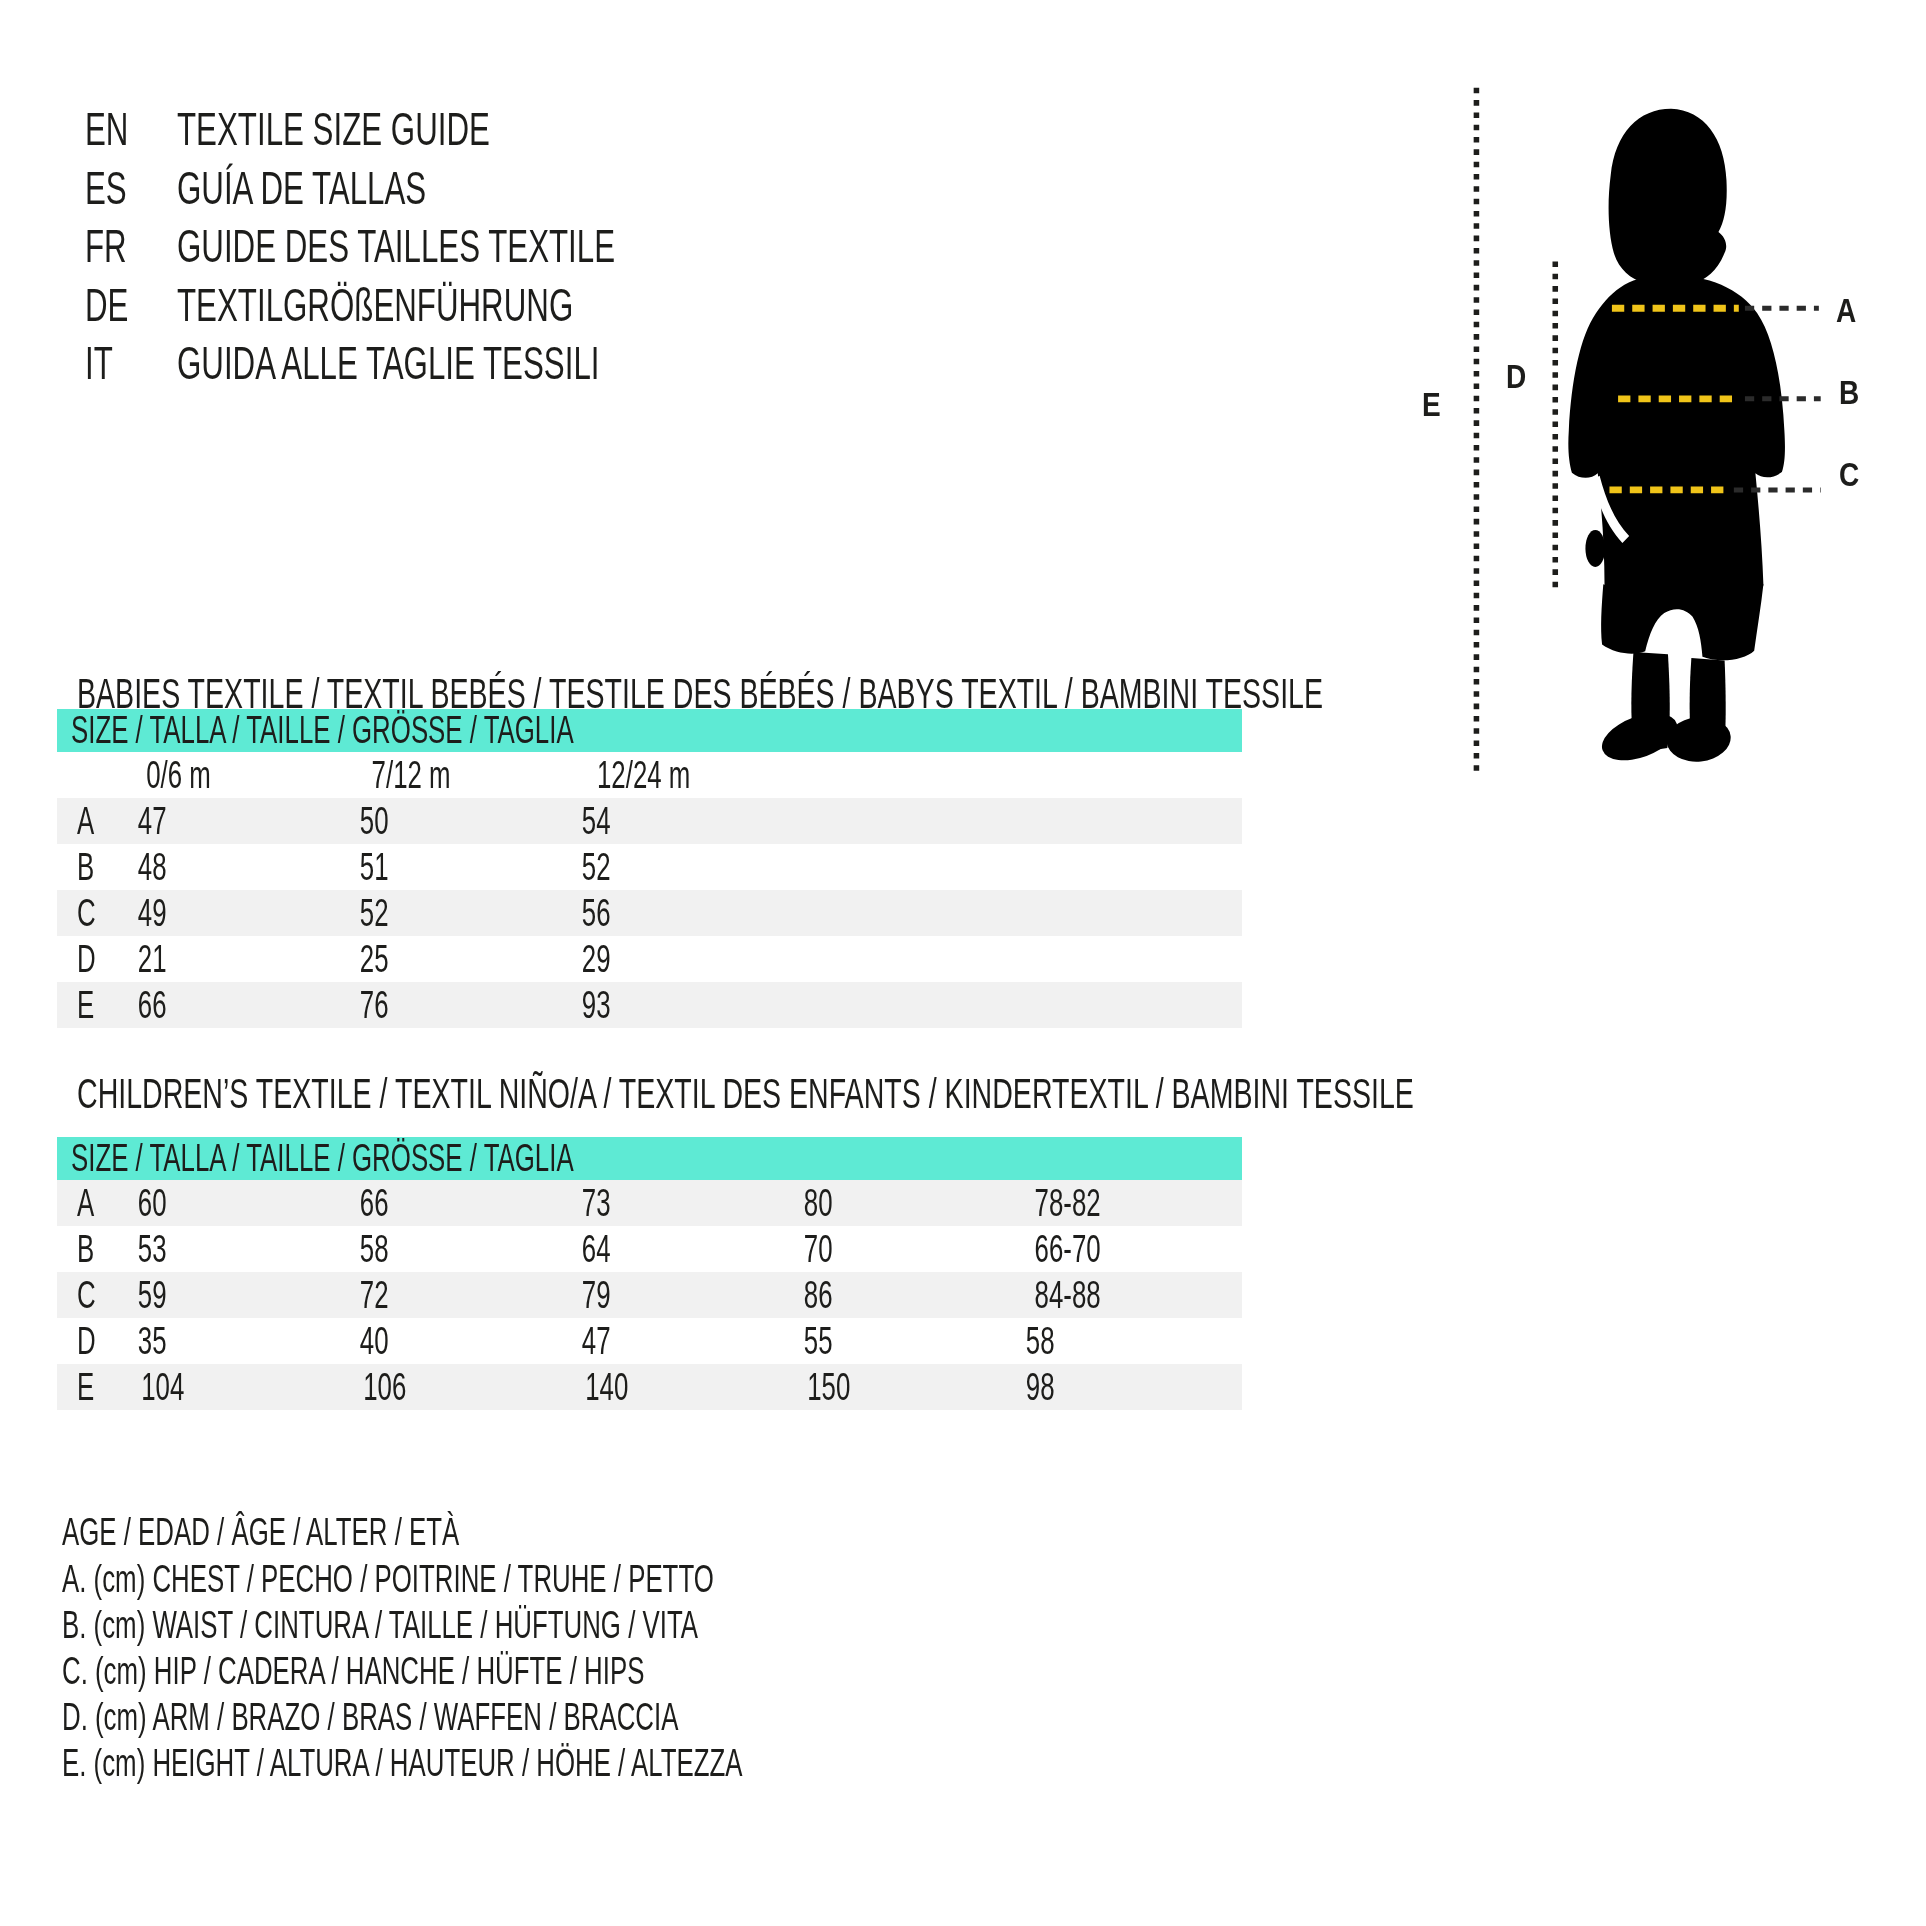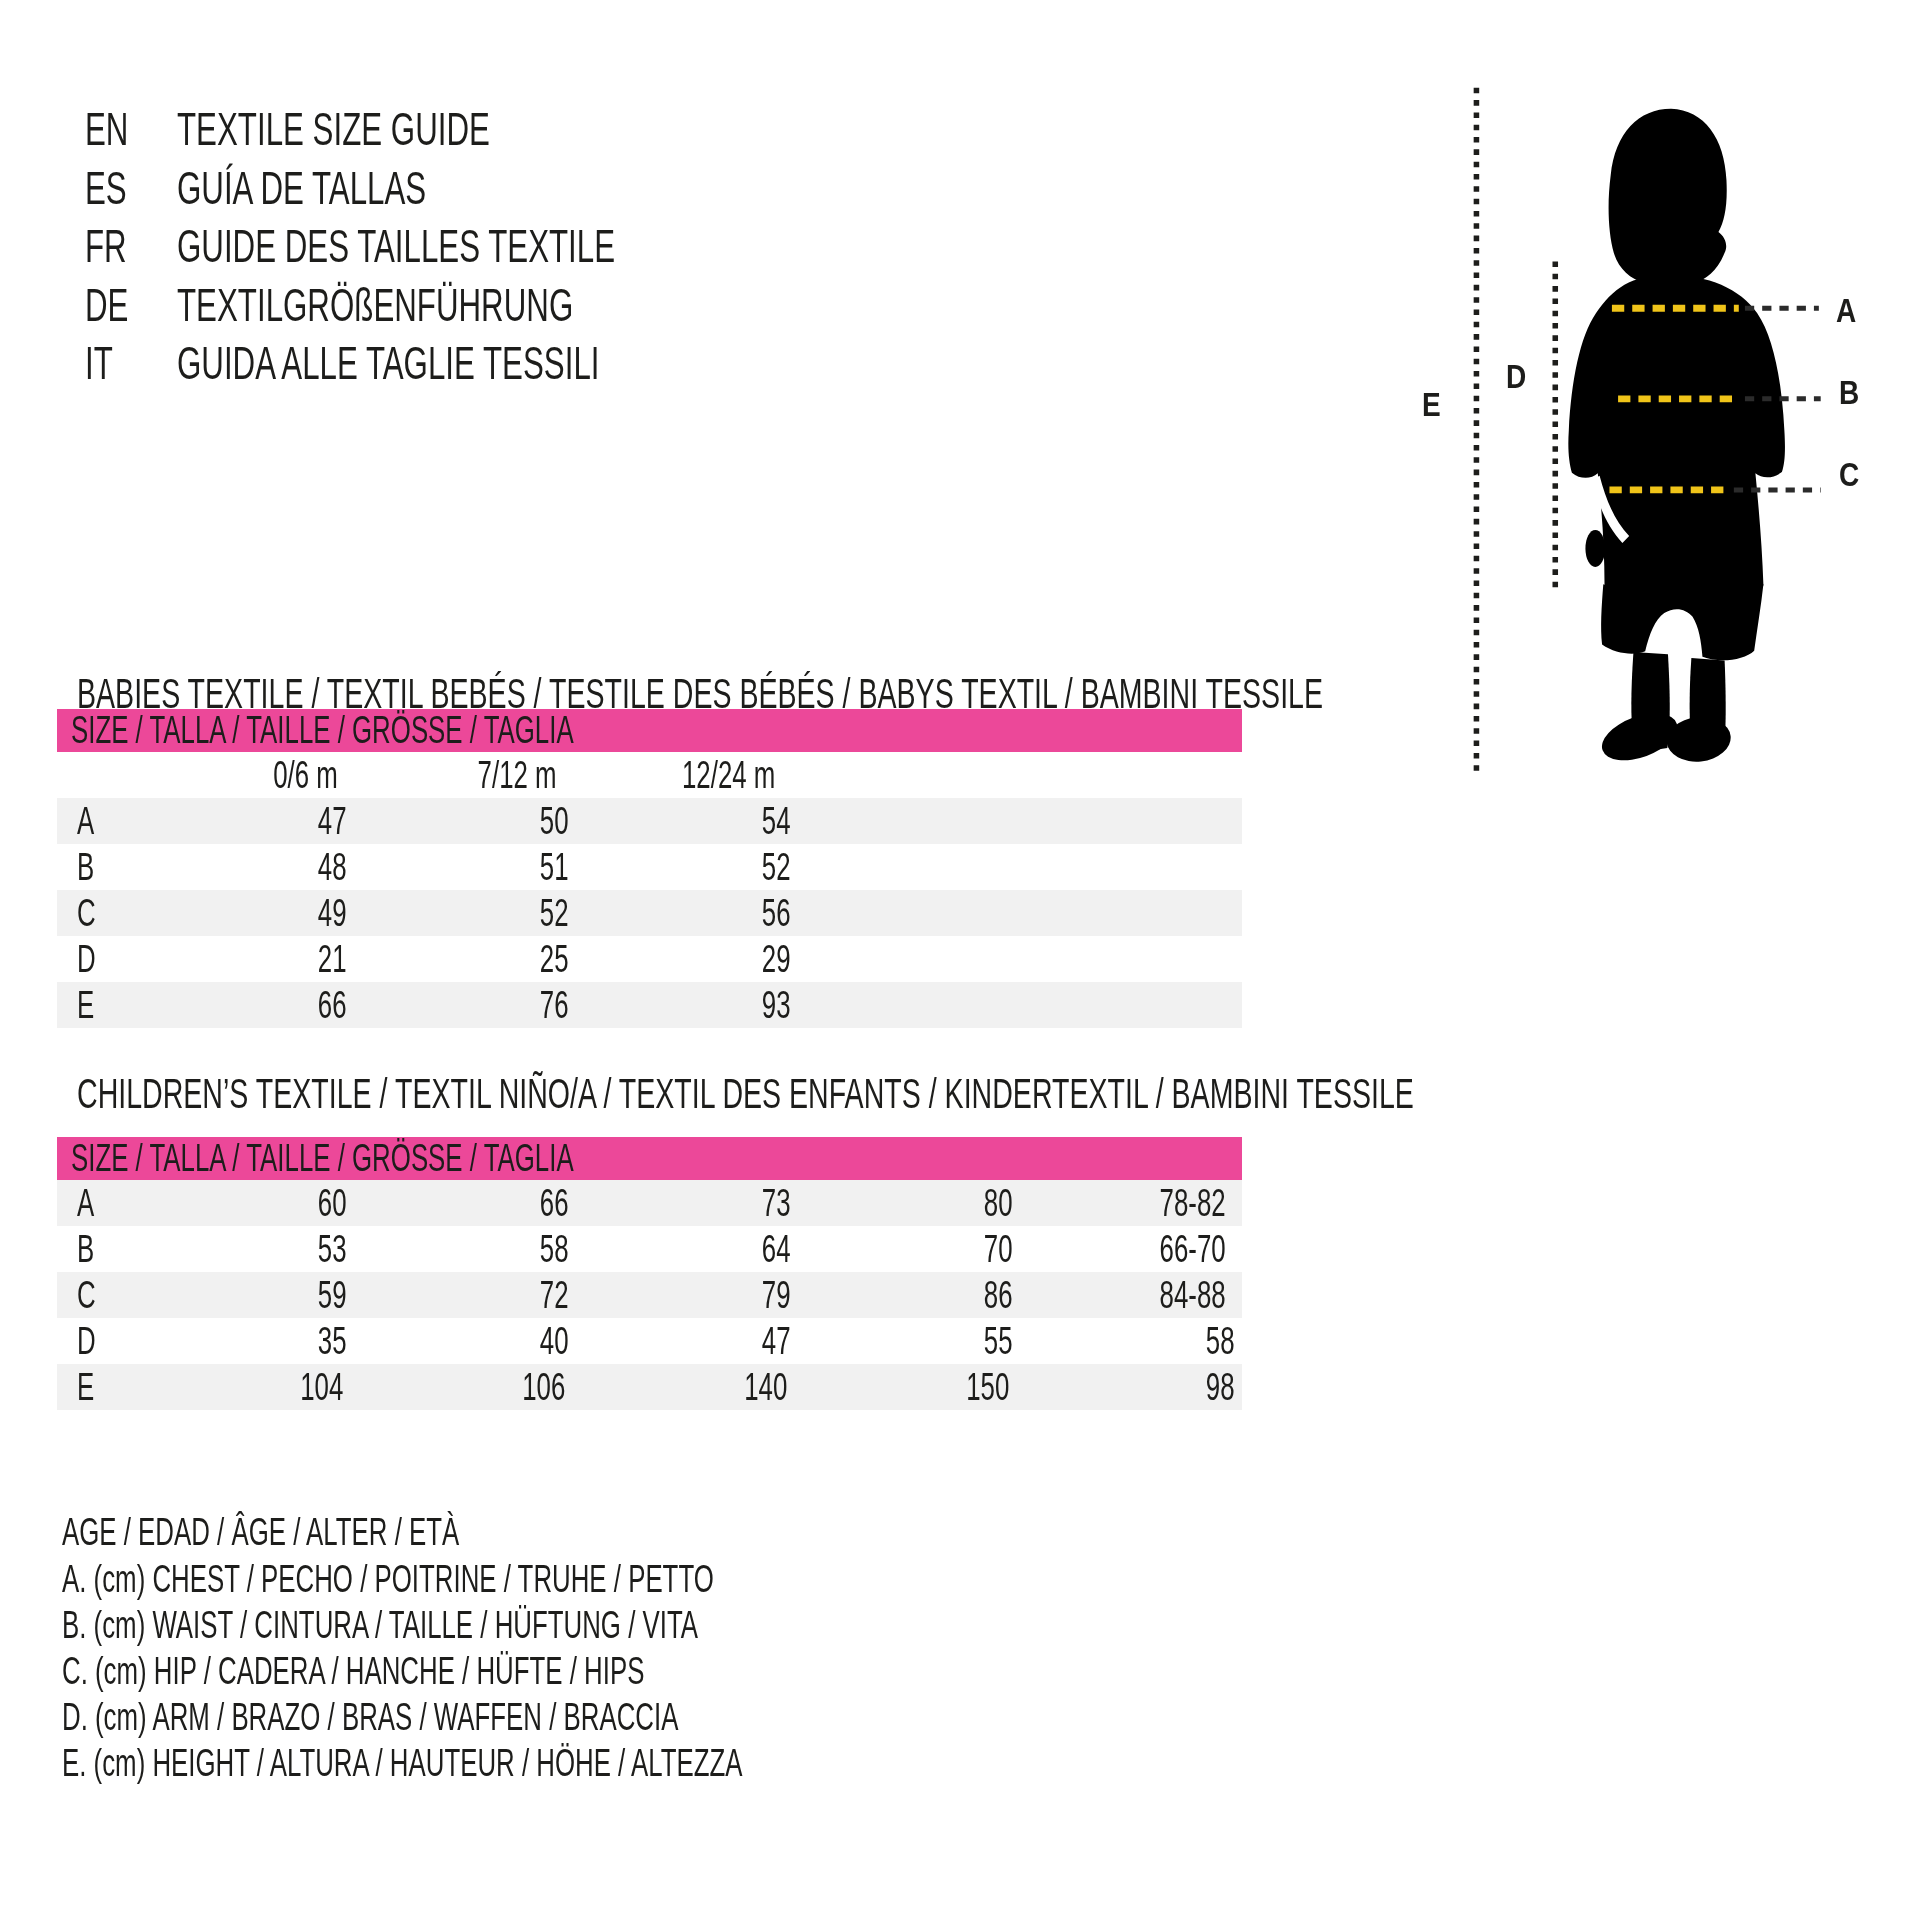--- a/index.html
+++ b/index.html
@@ -16,26 +16,26 @@
   
   .lang-row{position:absolute;left:77px;font-size:46px;}
   .lang-code{position:absolute;left:8px;top:0;}
   .lang-title{position:absolute;left:100px;top:0;text-decoration:underline;}
 
   
   .section-title{position:absolute;left:77px;font-size:42px;}
 
   
   .size-table{position:absolute;left:57px;width:1185px;}
-  .size-bar{height:43px;background:#ec4899;display:flex;align-items:center;padding-left:13.6px;box-sizing:border-box;font-size:38px;}
+  .size-bar{height:43px;background:#5eead4;display:flex;align-items:center;padding-left:13.6px;box-sizing:border-box;font-size:38px;}
   .trow{display:flex;height:46px;align-items:center;}
   .trow.head{height:46px;}
   .trow.band{background:#f1f1f1;}
   .cell-label{width:74px;box-sizing:border-box;padding-left:20.3px;font-size:38px;}
-  .cell{width:222px;text-align:right;font-size:38px;}
+  .cell{width:222px;text-align:left;font-size:38px;}
 
   
   .legend-line{position:absolute;left:62px;font-size:38px;}
 
   
   .measure-label{position:absolute;font-size:33px;}
 
   svg{position:absolute;display:block;}
 </style>
 </head>

